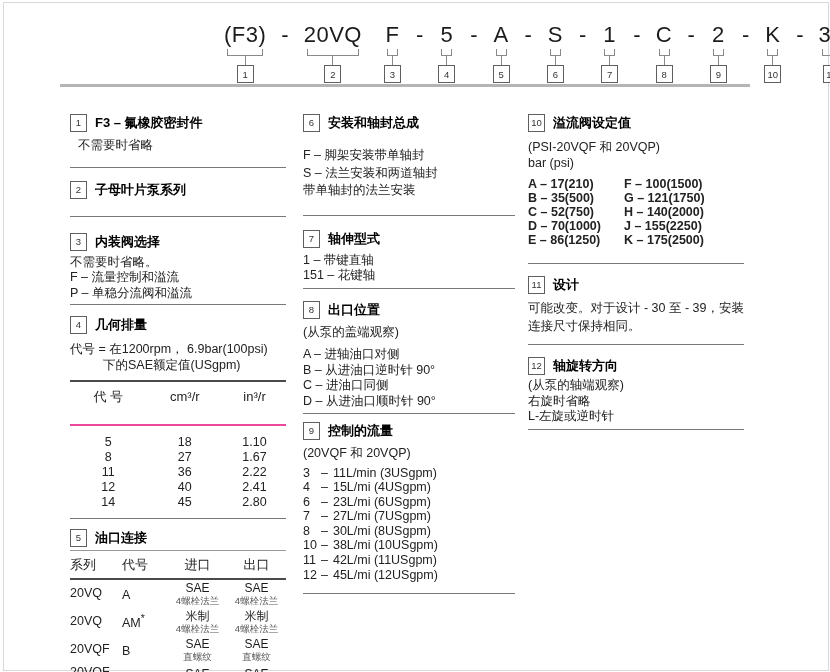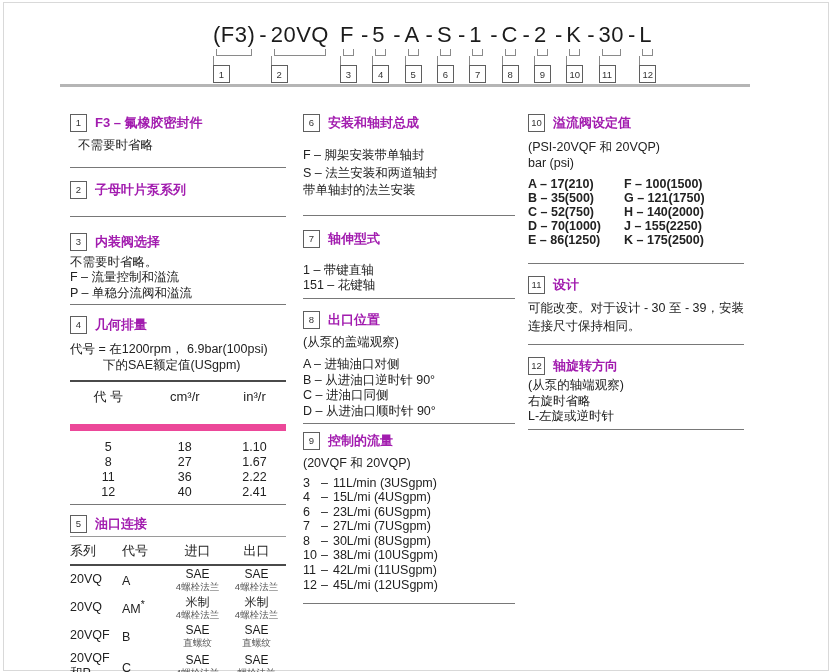--- a/index.html
+++ b/index.html
@@ -3,47 +3,47 @@
 <meta charset="utf-8">
 <style>
   html,body{margin:0;padding:0;background:#fff;}
   body{width:830px;height:672px;position:relative;overflow:hidden;
        font-family:"Liberation Sans","DejaVu Sans",sans-serif;color:#222;}
   .page-frame{position:absolute;left:3px;top:2px;right:1px;bottom:1px;
        border:1px solid #d9d9d9;pointer-events:none;}
 
   
   .code-row{position:absolute;top:22px;left:212px;display:flex;align-items:flex-start;}
-  .seg{display:flex;flex-direction:column;align-items:flex-start;margin:0 1px;}
+  .seg{display:flex;flex-direction:column;align-items:center;margin:0 12px;}
   .seg-text{font-size:22px;line-height:26px;color:#1b1b1b;letter-spacing:.5px;white-space:nowrap;}
   .bracket{align-self:stretch;margin:1px 3px 0 3px;height:6px;
        border-left:1px solid #8a8a8a;border-right:1px solid #8a8a8a;border-bottom:1px solid #8a8a8a;}
   .stem{width:1px;height:9px;background:#8a8a8a;}
   .numbox{min-width:13px;height:16px;padding:0 1px;border:1px solid #5f5f5f;background:#fff;
        font-size:9.5px;color:#333;display:flex;align-items:center;justify-content:center;}
   .code-dash{font-size:22px;line-height:26px;margin:0 3px;color:#1b1b1b;}
   .gap{margin-left:10px;}
   .top-rule{position:absolute;left:60px;top:84px;width:690px;height:3px;background:#b5b5b5;}
 
   
   .col{position:absolute;top:112px;font-size:12.5px;line-height:15.5px;color:#222;}
   #col1{left:70px;width:216px;}
   #col2{left:303px;width:212px;}
   #col3{left:528px;width:216px;}
   .divider{border-top:1px solid #787878;height:0;}
   .divider.thin{border-top:1px solid #9a9a9a;}
   .divider.thick{border-top:2px solid #4a4a4a;}
   .sec-head{display:flex;align-items:center;gap:8px;}
-  .sec-title{font-weight:bold;font-size:13px;color:#a21caf;white-space:nowrap;}
+  .sec-title{font-weight:bold;font-size:13px;color:#000000;white-space:nowrap;}
   .line{white-space:nowrap;}
 
   
   .disp-table{width:100%;border-collapse:collapse;margin-top:7px;border-top:2px solid #4a4a4a;}
   .disp-table td{text-align:center;padding:0;font-size:12.5px;line-height:15px;}
-  .disp-table tr.th td{padding:7px 0 20px;border-bottom:7px solid #ec4899;font-size:13px;}
+  .disp-table tr.th td{padding:7px 0 20px;border-bottom:2px solid #ec4899;font-size:13px;}
   .disp-table tr.first td{padding-top:9px;}
   .disp-table tr.last td{padding-bottom:4px;}
 
   
   .pt-grid{display:grid;grid-template-columns:52px 46px 59px 59px;align-items:center;}
   .pt-head{padding:6px 0 5px;font-size:13px;}
   .pt-head .c{text-align:center;}
   .pt-row{min-height:26px;padding:1px 0;}
   .pt-cell2{text-align:center;}
   .pt-l1{font-size:12px;line-height:13px;color:#1b1b1b;}
@@ -214,20 +214,25 @@
     <tr>
       <td>11</td>
       <td>36</td>
       <td>2.22</td>
     </tr>
     <tr>
       <td>12</td>
       <td>40</td>
       <td>2.41</td>
     </tr>
+    <tr class="last">
+      <td>14</td>
+      <td>45</td>
+      <td>2.80</td>
+    </tr>
   </tbody>
     </table>
   <div class="divider" style="margin-top:4px"></div>
 
   <div class="sec-head" style="margin-top:10px">
     <span class="numbox">5</span>
     <span class="sec-title">油口连接</span>
   </div>
   <div class="divider thin" style="margin-top:3px"></div>
   <div class="pt-grid pt-head">
@@ -297,21 +302,21 @@
   </div>
   <div class="line" style="margin-top:15px;line-height:17.5px">F – 脚架安装带单轴封</div>
   <div class="line" style="line-height:17.5px">S – 法兰安装和两道轴封</div>
   <div class="line" style="line-height:17.5px">带单轴封的法兰安装</div>
   <div class="divider" style="margin-top:15px"></div>
 
   <div class="sec-head" style="margin-top:14px">
     <span class="numbox">7</span>
     <span class="sec-title">轴伸型式</span>
   </div>
-  <div class="line" style="margin-top:15px">1 – 带键直轴</div>
+  <div class="line" style="margin-top:5px">1 – 带键直轴</div>
   <div class="line">151 – 花键轴</div>
   <div class="divider" style="margin-top:4px"></div>
 
   <div class="sec-head" style="margin-top:12px">
     <span class="numbox">8</span>
     <span class="sec-title">出口位置</span>
   </div>
   <div class="line" style="margin-top:6px">(从泵的盖端观察)</div>
   <div class="line" style="margin-top:7px">A – 进轴油口对侧</div>
   <div class="line">B – 从进油口逆时针 90°</div>

